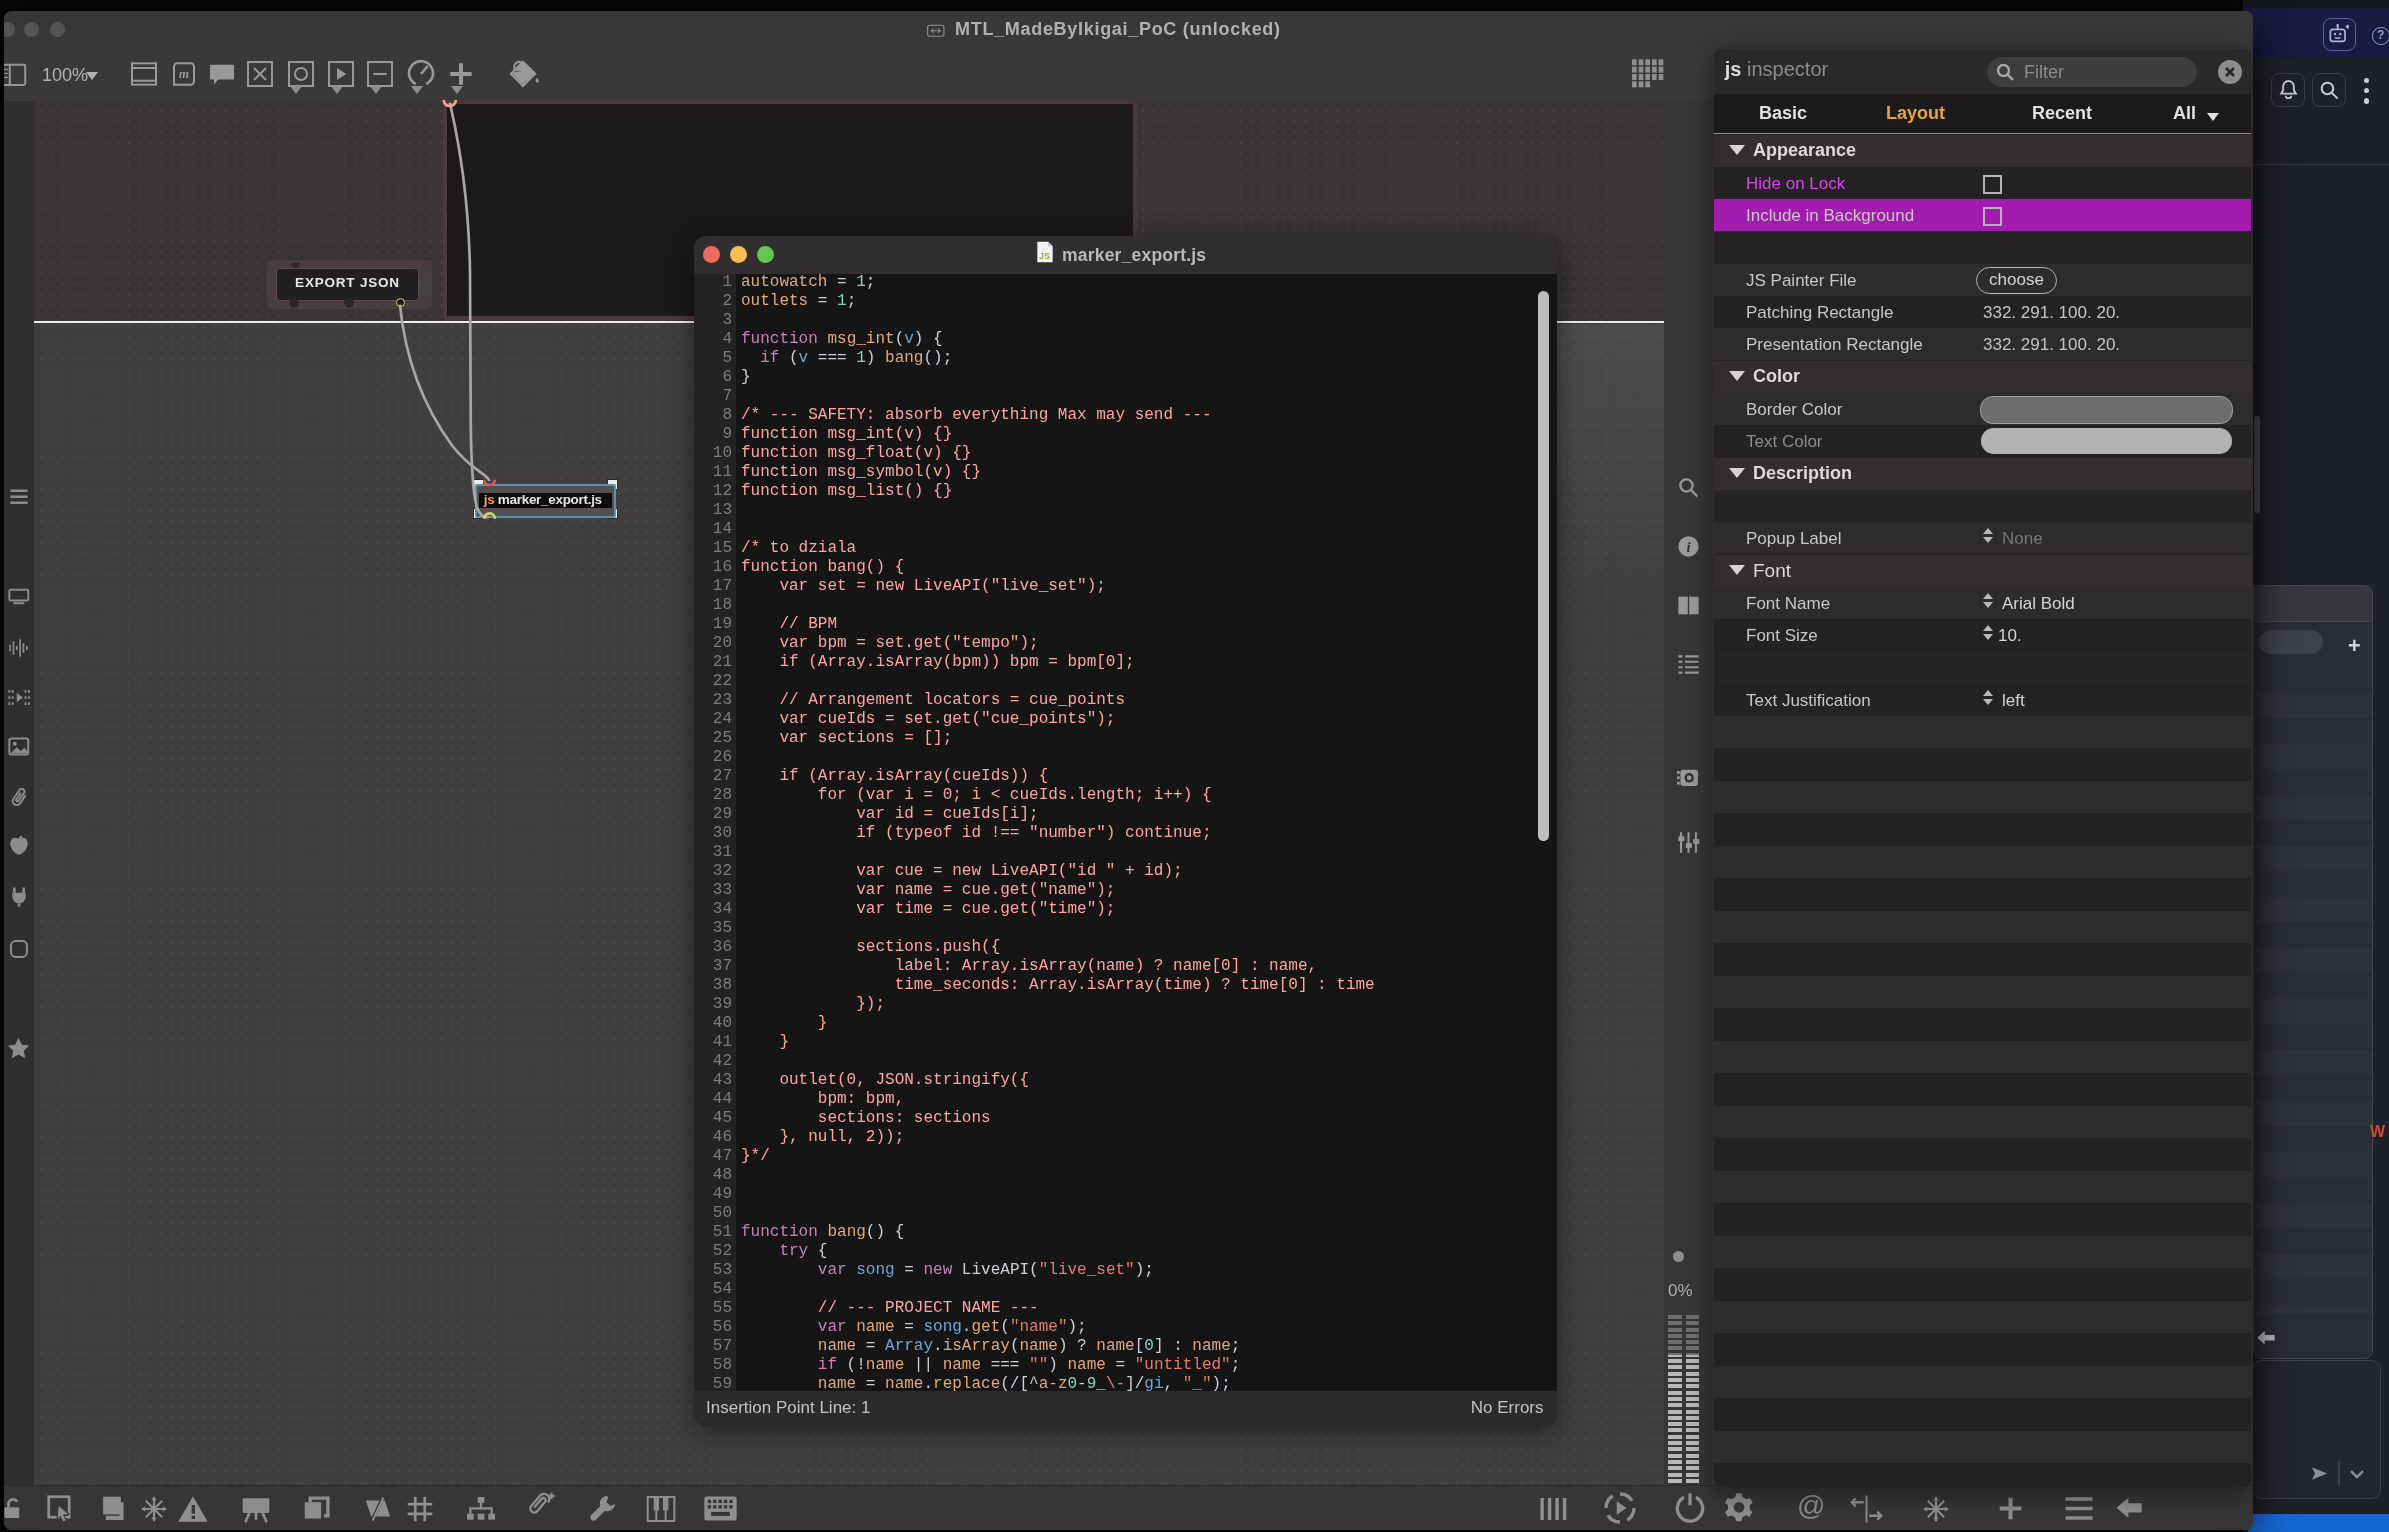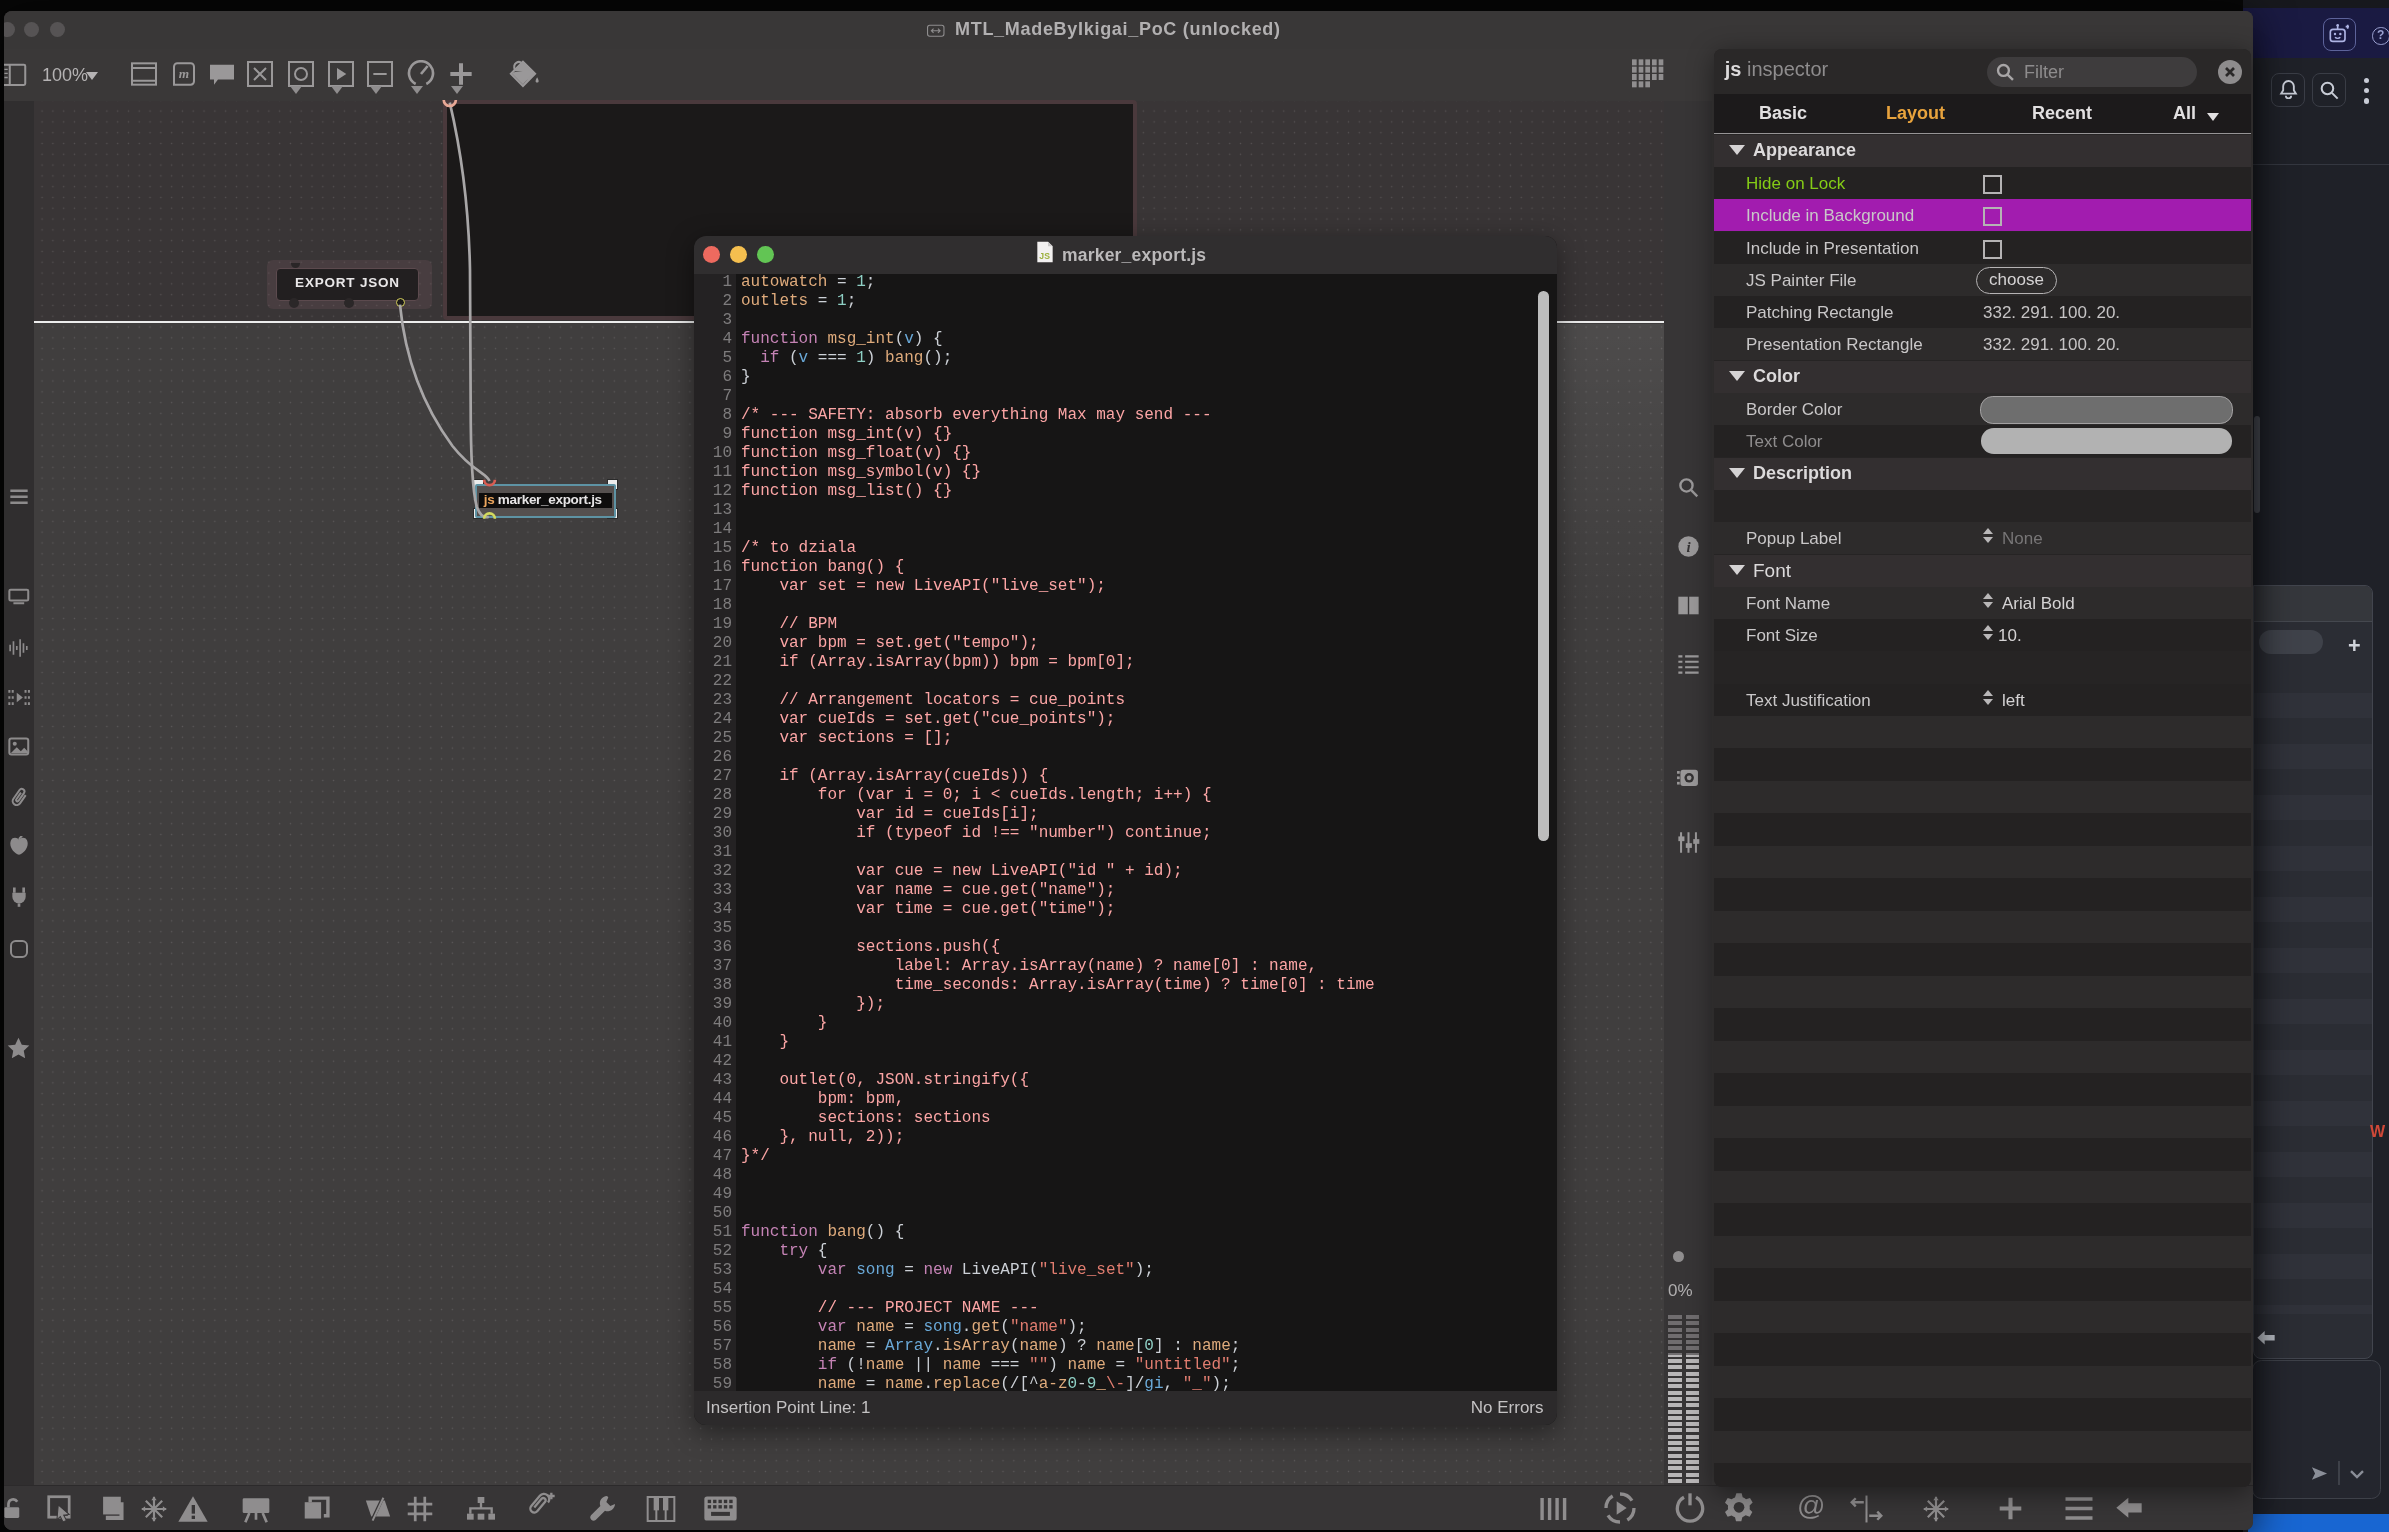--- a/index.html
+++ b/index.html
@@ -609,29 +609,25 @@
     <div class="abs" style="left:459px;top:8.8px;font-size:18px;font-weight:bold;color:#e2e0e1;">All</div>
     <div class="abs" style="left:493px;top:19px;width:0;height:0;border-left:6.7px solid transparent;border-right:6.7px solid transparent;border-top:8.8px solid #e2e0e1;"></div>
   </div>
   <div class="abs" style="left:0;top:84px;width:537px;height:1.3px;background:#969495;"></div>
 
   <div class="abs" style="left:0;top:86px;width:537px;height:32px;background:#332f30;">
       <div class="abs" style="left:15px;top:10px;width:0;height:0;border-left:8px solid transparent;border-right:8px solid transparent;border-top:10.8px solid #d5d3d4;"></div>
       <div class="abs" style="left:39px;top:5.4px;font-size:18px;font-weight:bold;color:#dcdadb;">Appearance</div>
     </div>
   <div class="abs" style="left:0;top:118px;width:537px;height:32px;background:#242222;">
-      <div class="abs" style="left:32px;top:6.7px;font-size:17px;color:#84cc16;">Hide on Lock</div>
+      <div class="abs" style="left:32px;top:6.7px;font-size:17px;color:#d946ef;">Hide on Lock</div>
       <div class="abs" style="left:269px;top:8px;width:15px;height:15px;border:2px solid #b5b3b4;"></div>
     </div>
   <div class="abs" style="left:0;top:150px;width:537px;height:32px;background:#a21caf;">
       <div class="abs" style="left:32px;top:6.7px;font-size:17px;color:#c9c7c8;">Include in Background</div>
-      <div class="abs" style="left:269px;top:8px;width:15px;height:15px;border:2px solid #b5b3b4;"></div>
-    </div>
-  <div class="abs" style="left:0;top:183px;width:537px;height:32px;background:#242222;">
-      <div class="abs" style="left:32px;top:6.7px;font-size:17px;color:#c9c7c8;">Include in Presentation</div>
       <div class="abs" style="left:269px;top:8px;width:15px;height:15px;border:2px solid #b5b3b4;"></div>
     </div>
   <div class="abs" style="left:0;top:215px;width:537px;height:32px;background:#2d2b2b;">
       <div class="abs" style="left:32px;top:6.7px;font-size:17px;color:#c9c7c8;">JS Painter File</div>
       <div class="abs" style="left:262px;top:2.7px;width:79px;height:25.6px;border:1.3px solid #b5b3b4;border-radius:13.5px;">
         <div class="abs" style="left:0;top:2.7px;width:100%;text-align:center;font-size:17px;color:#d5d3d4;">choose</div>
       </div>
     </div>
   <div class="abs" style="left:0;top:247px;width:537px;height:32px;background:#242222;">
       <div class="abs" style="left:32px;top:6.7px;font-size:17px;color:#c9c7c8;">Patching Rectangle</div>

